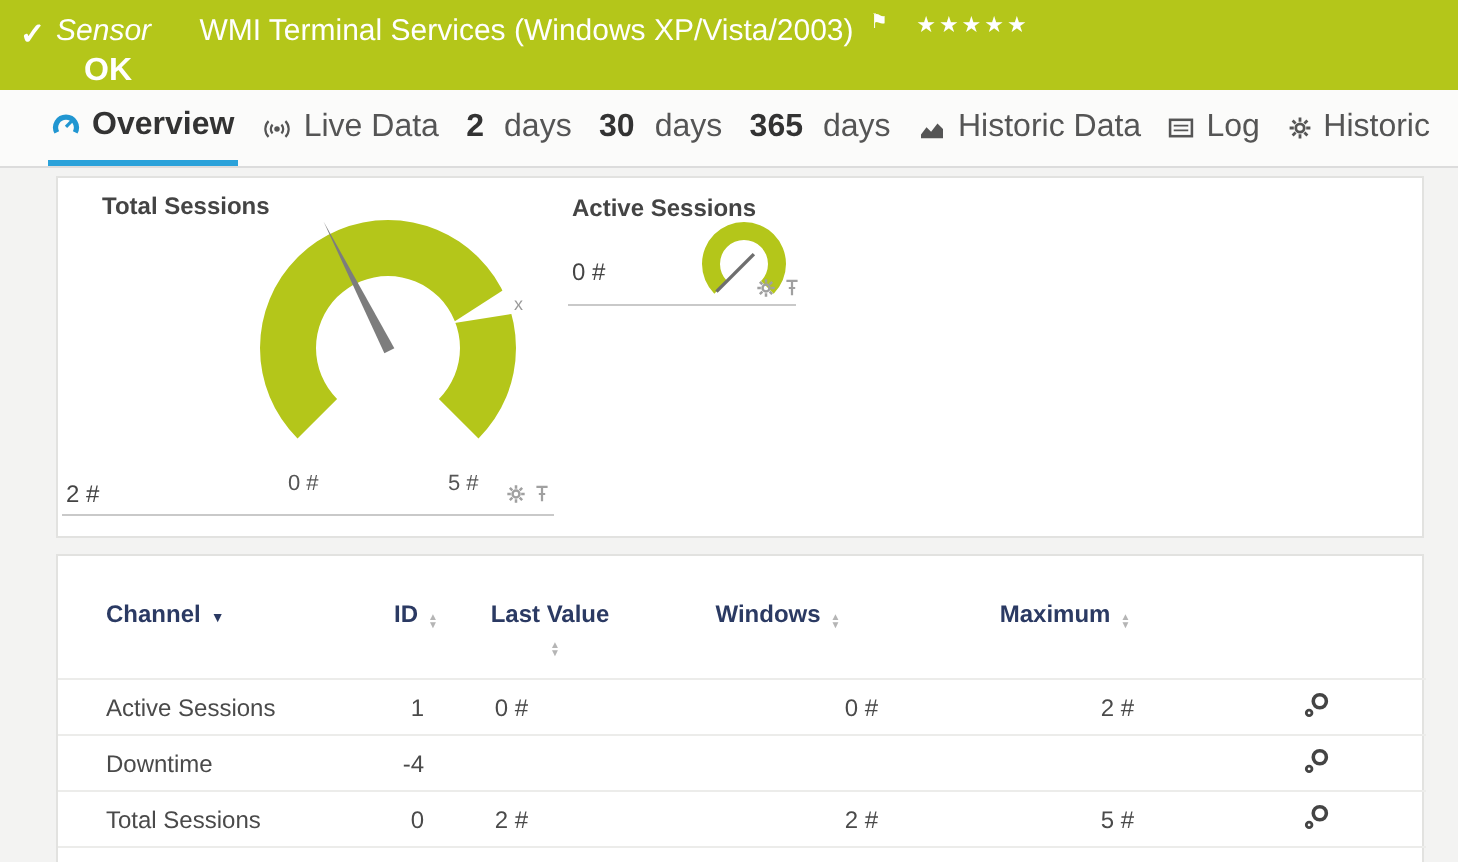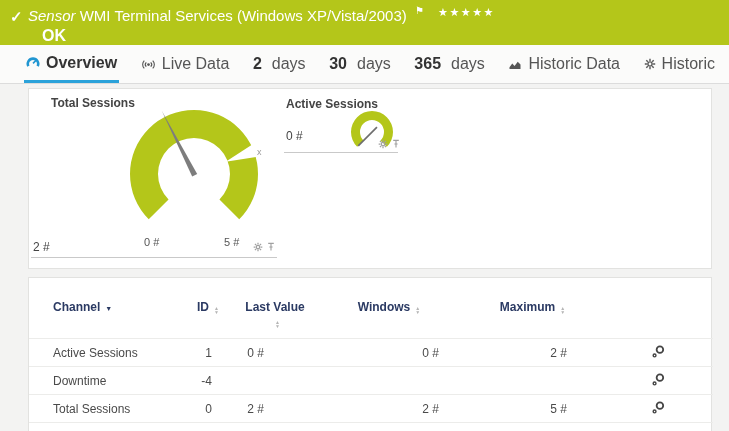--- a/index.html
+++ b/index.html
@@ -4,21 +4,21 @@
 <style>
   * { margin:0; padding:0; box-sizing:border-box; }
   html,body { width:729px; height:431px; overflow:hidden; }
   body { font-family:"Liberation Sans", sans-serif; background:#f3f3f2; }
   .page { position:relative; width:729px; height:431px; }
 
   
   .sensor-header { position:absolute; left:0; top:0; width:729px; height:45px; background:#b4c61a; color:#fff; }
   .sensor-header .check { position:absolute; left:10px; top:8px; font-size:15px; font-weight:bold; }
   .header-line { position:absolute; left:28px; top:7px; white-space:nowrap; font-size:15px; }
-  .header-line .kind { font-style:italic; font-weight:normal; margin-right:0; }
+  .header-line .kind { font-style:italic; font-weight:normal; margin-right:20px; }
   .header-line .title { font-weight:normal; }
   .flag { font-size:10px; vertical-align:top; position:relative; top:-2px; margin-left:4px; cursor:pointer; }
   .stars { font-size:11px; letter-spacing:1.5px; vertical-align:top; position:relative; top:-1px; margin-left:10px; cursor:pointer; }
   .status-ok { position:absolute; left:42px; top:27px; font-size:16px; font-weight:bold; }
 
   
   .tabbar { position:absolute; left:0; top:45px; width:729px; height:39px; background:#fbfbfa; border-bottom:1px solid #dcdcdc; display:flex; align-items:stretch; padding-left:24px; padding-right:12px; justify-content:space-between; }
   .tab { display:flex; align-items:center; gap:6px; font-size:16px; color:#555; cursor:pointer; white-space:nowrap; padding:0 2px; }
   .tab .num { font-weight:bold; color:#333; margin-right:4px; }
   .tab.active { border-bottom:3px solid #2ba2da; color:#333; font-weight:bold; }
@@ -93,20 +93,27 @@
     </div>
     <div class="tab">
       <span class="num">365</span>
         <span>days</span>
     </div>
     <div class="tab">
       <svg viewBox="0 0 14 12" width="14" height="11">
           <path d="M1 11 L1 9 4 5 6.5 7.5 10 3 13 6 13 11 Z" fill="#555"></path>
         </svg>
       <span>Historic Data</span>
+    </div>
+    <div class="tab">
+      <svg viewBox="0 0 14 11" width="13" height="10">
+          <rect x="1" y="1" width="12" height="9" fill="none" stroke="#555" stroke-width="1.4"></rect>
+          <path d="M3 4.2h8 M3 6.8h8" stroke="#555" stroke-width="1"></path>
+        </svg>
+      <span>Log</span>
     </div>
     <div class="tab">
       <svg viewBox="0 0 12 12" width="12" height="12">
           <g stroke="#555" stroke-width="1.4" fill="none">
             <circle cx="6" cy="6" r="2.1"></circle>
             <path d="M6 .8v2.1 M6 9.1v2.1 M.8 6h2.1 M9.1 6h2.1 M2.3 2.3l1.5 1.5 M8.2 8.2l1.5 1.5 M9.7 2.3L8.2 3.8 M3.8 8.2L2.3 9.7"></path>
           </g>
         </svg>
       <span>Historic</span>
     </div>

